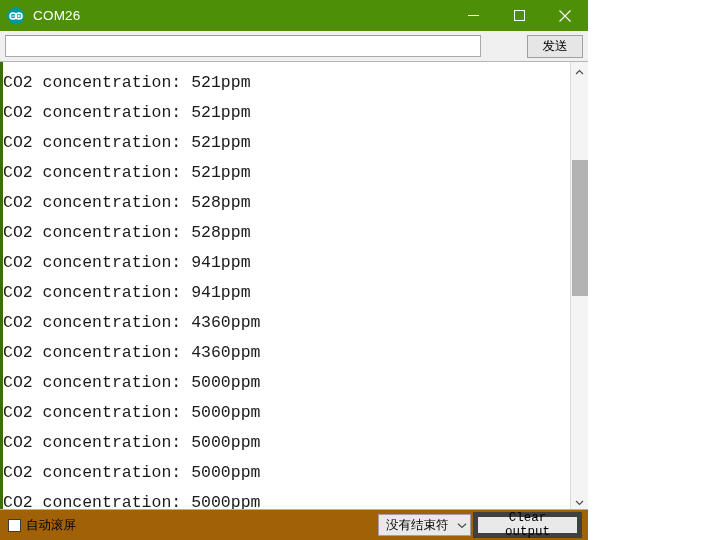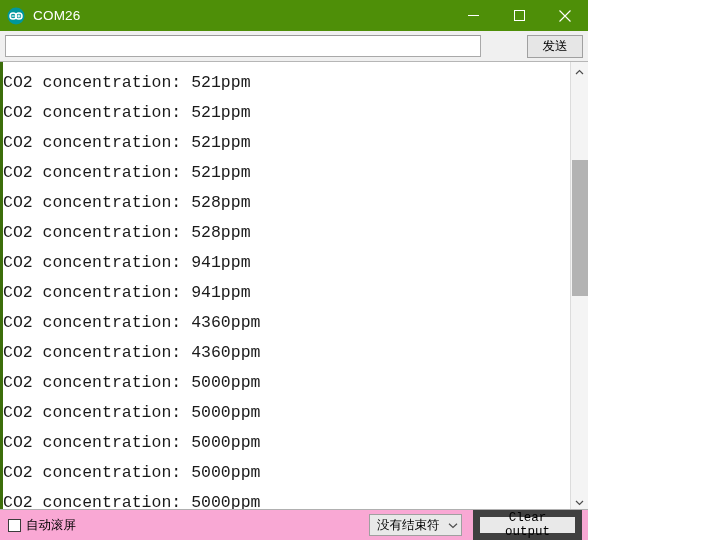--- a/index.html
+++ b/index.html
@@ -168,26 +168,26 @@
     left: 1px;
     width: 16px;
     background: #b3b3b3;
     cursor: default;
   }
 
   
   .statusbar {
     height: 30px;
     flex: 0 0 auto;
-    background: #f9a8d4;
+    background: #a16207;
     display: flex;
     align-items: center;
     padding: 0 6px 0 8px;
     box-sizing: border-box;
-    gap: 11px;
+    gap: 2px;
   }
   .autoscroll {
     display: flex;
     align-items: center;
     gap: 5px;
     cursor: default;
   }
   .chk {
     width: 13px;
     height: 13px;
@@ -223,21 +223,21 @@
   }
   .combo.lineending { width: 93px; }
   .combo.baud { width: 108px; }
   .caret svg { display: block; }
 
   .clear-btn {
     width: 109px;
     height: 22px;
     box-sizing: border-box;
     background: #e9e9e9;
-    border: 7px solid #404040;
+    border: 5px solid #404040;
     display: flex;
     align-items: center;
     justify-content: center;
     font-family: "Liberation Mono", "DejaVu Sans Mono", monospace;
     font-size: 12.5px;
     color: #000;
     cursor: default;
     padding: 8px;
   }
 </style>

